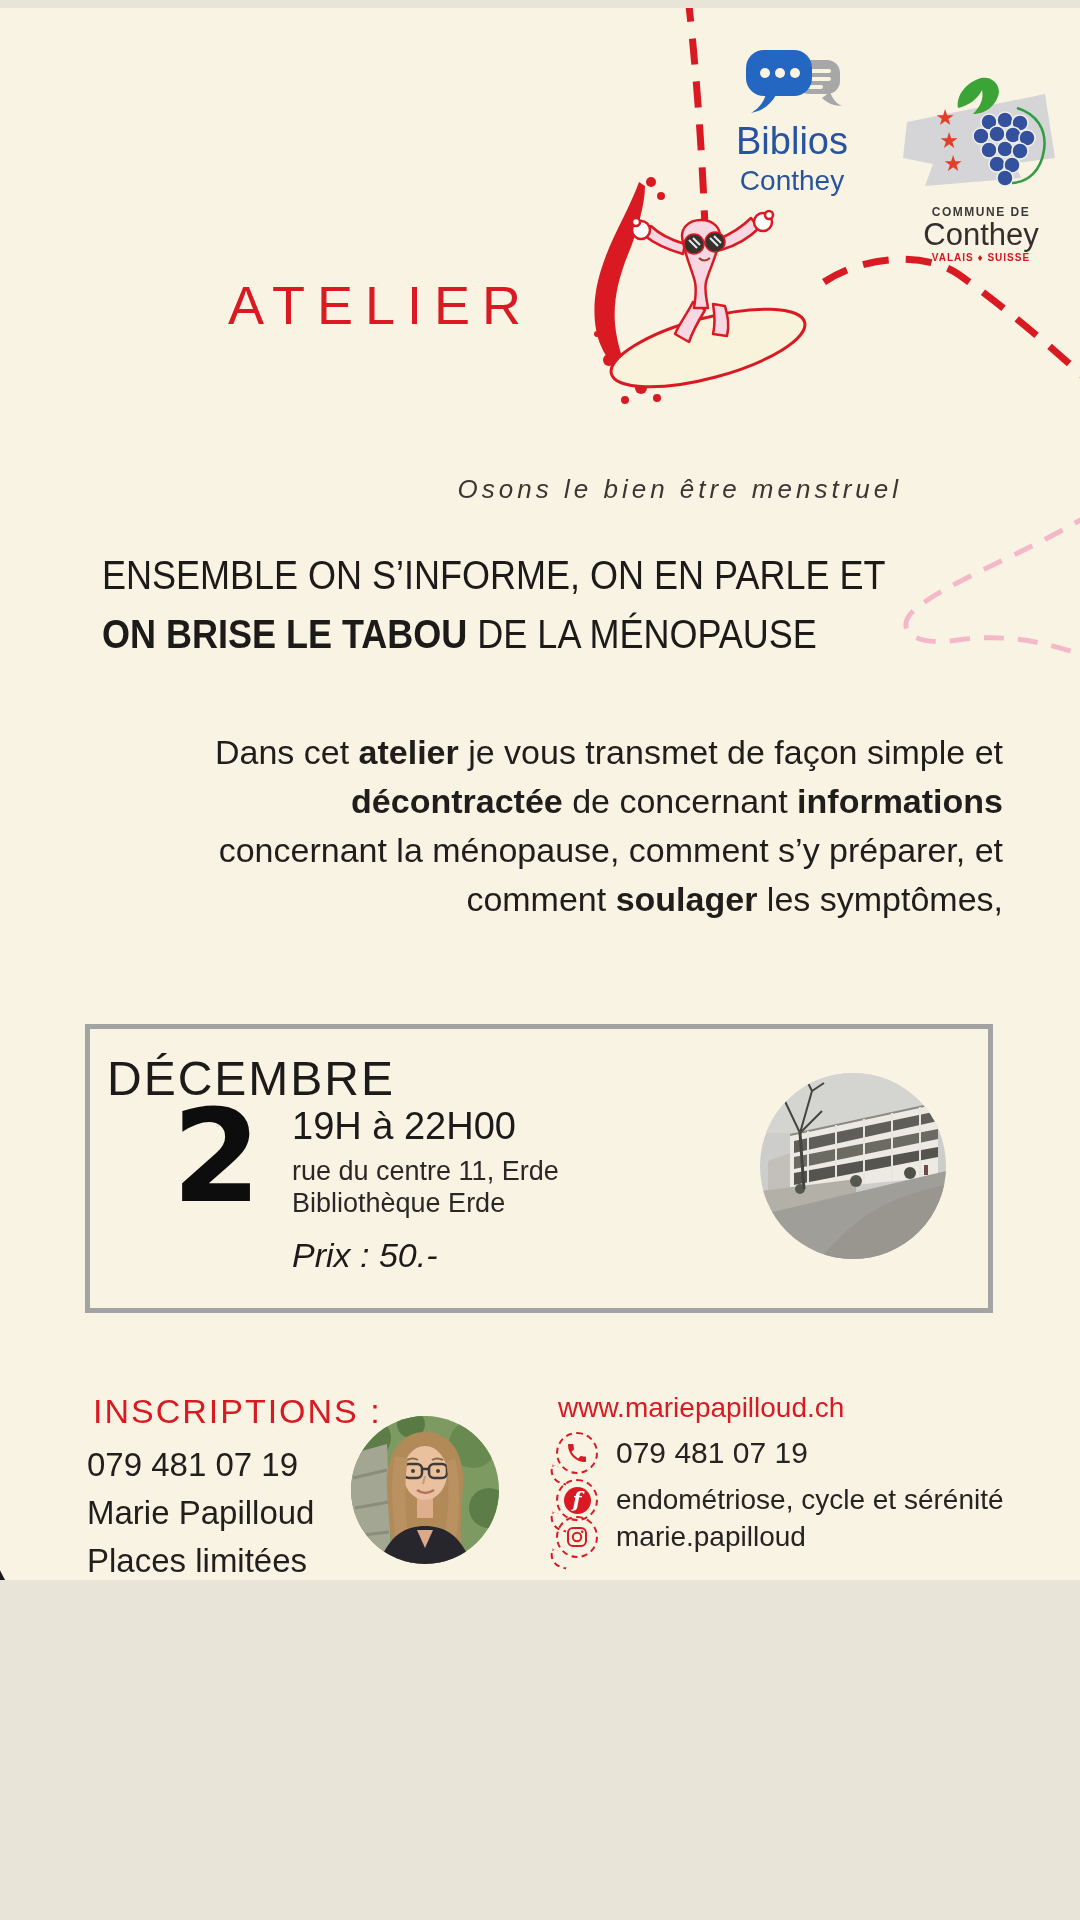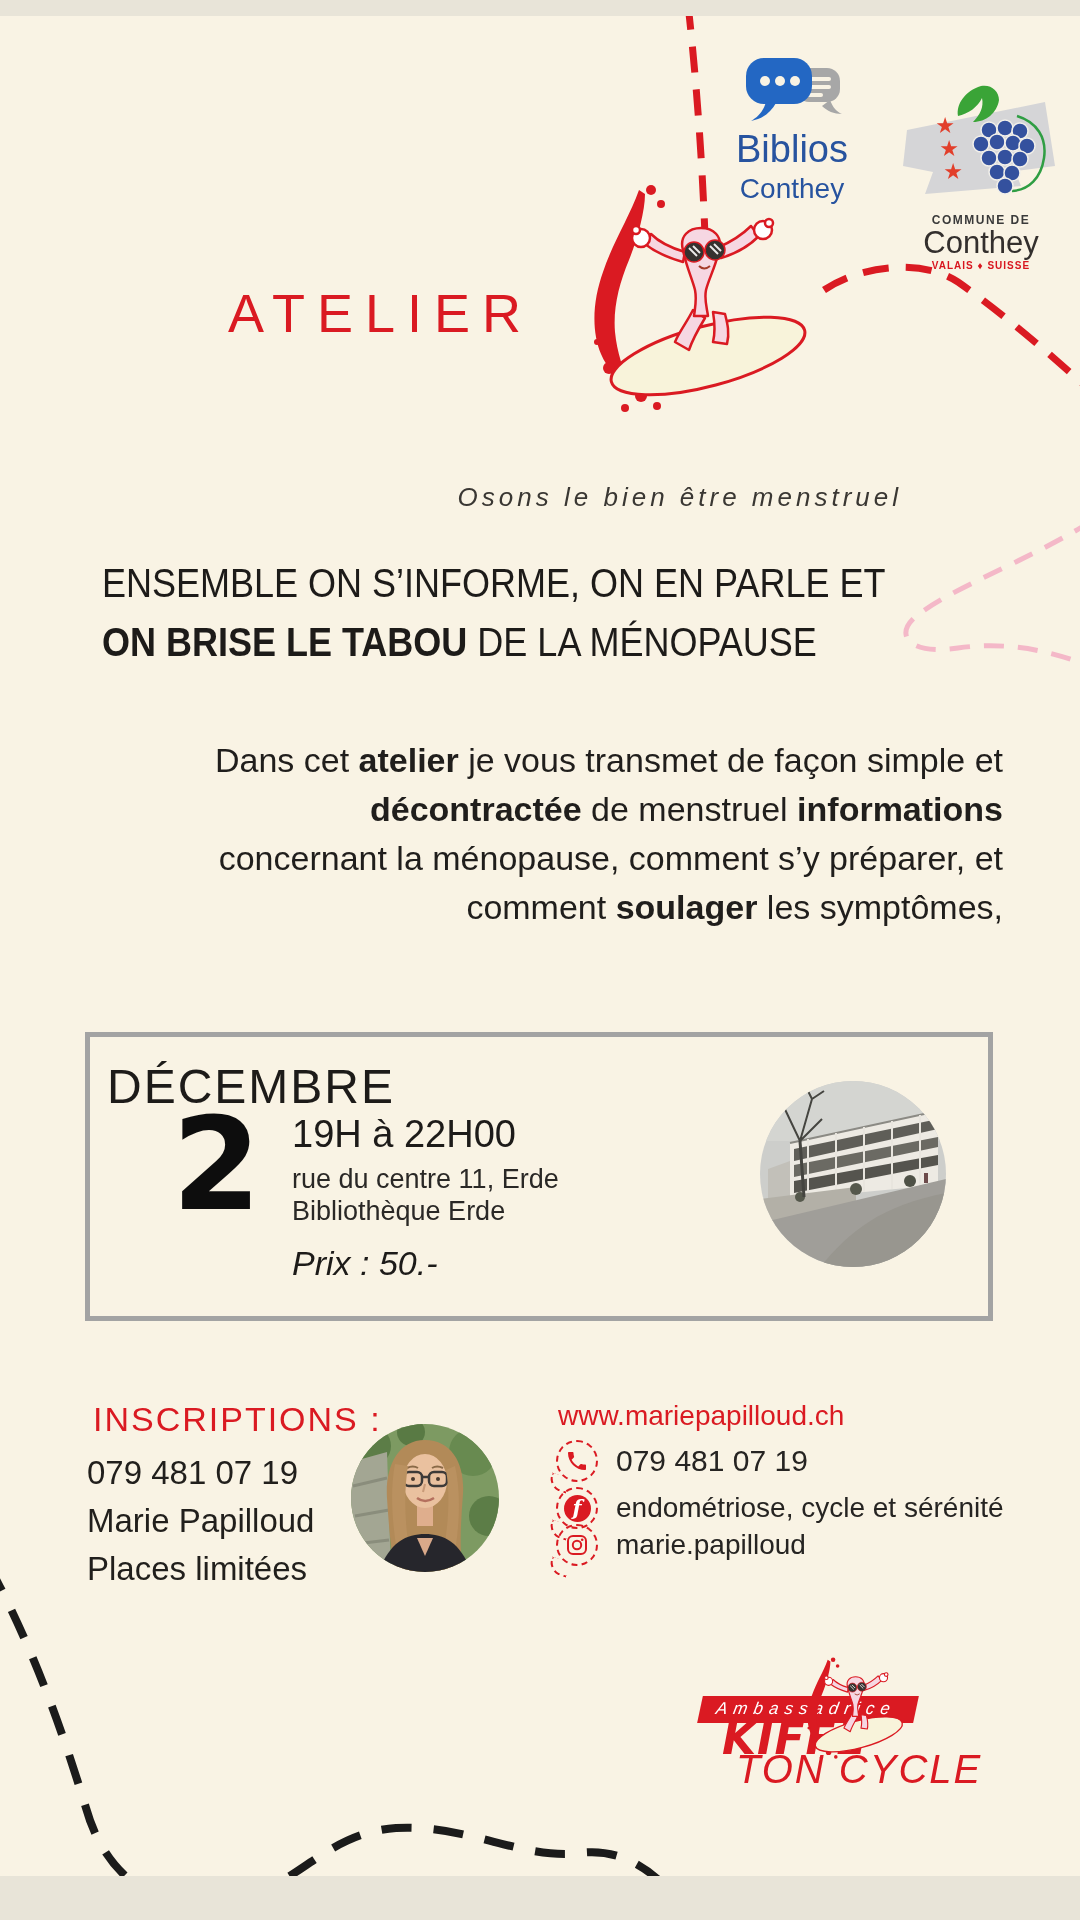--- a/index.html
+++ b/index.html
@@ -1,18 +1,18 @@
 <!DOCTYPE html>
 <html><head>
 <meta charset="utf-8">
 <style>
   * { margin:0; padding:0; box-sizing:border-box; }
   html,body { background:#e8e4d8; }
   .canvas {
-    position:relative; width:1080px; height:1860px; margin:16px auto;
+    position:relative; width:1080px; height:1572px; margin:8px auto;
     background:#f9f3e4; overflow:hidden;
     font-family:"Liberation Sans", sans-serif; color:#211f1c;
   }
   .abs { position:absolute; }
   .b { font-weight:bold; }
 
   
   .biblios { left:722px; top:40px; width:140px; text-align:center; }
   .bib-name { font-size:38px; color:#27539f; margin-top:2px; }
   .bib-place { font-size:28px; color:#27539f; margin-top:2px; }
@@ -145,21 +145,21 @@
   </div>
 
   <div class="abs kicker">ATELIER</div>
   <div class="abs tagline">Osons le bien être menstruel</div>
 
   <div class="abs intro">
     <div>ENSEMBLE ON S’INFORME, ON EN PARLE ET</div>
     <div><span class="b">ON BRISE LE TABOU</span><span> DE LA MÉNOPAUSE</span></div>
   </div>
 
-  <p class="abs desc"><span>Dans cet </span><span class="b">atelier</span><span> je vous transmet de façon simple et </span><span class="b">décontractée</span><span> de menstruel </span><span class="b">informations</span><span> concernant la ménopause, comment s’y préparer, et comment </span><span class="b">soulager</span><span> les symptômes,</span></p>
+  <p class="abs desc"><span>Dans cet </span><span class="b">atelier</span><span> je vous transmet de façon simple et </span><span class="b">décontractée</span><span> de concernant </span><span class="b">informations</span><span> concernant la ménopause, comment s’y préparer, et comment </span><span class="b">soulager</span><span> les symptômes,</span></p>
 
   <div class="abs event-box">
     <div class="month">DÉCEMBRE</div>
     <div class="day">2</div>
     <div class="event-info">
       <div class="time">19H à 22H00</div>
       <div class="addr">rue du centre 11, Erde</div>
       <div class="addr">Bibliothèque Erde</div>
       <div class="price">Prix : 50.-</div>
     </div>

